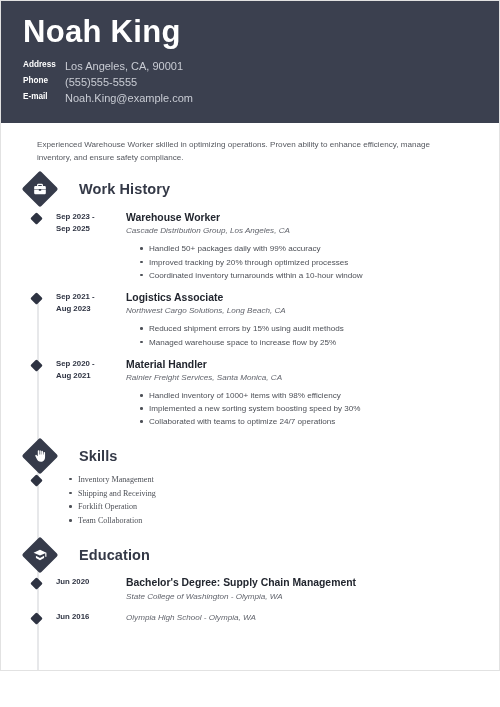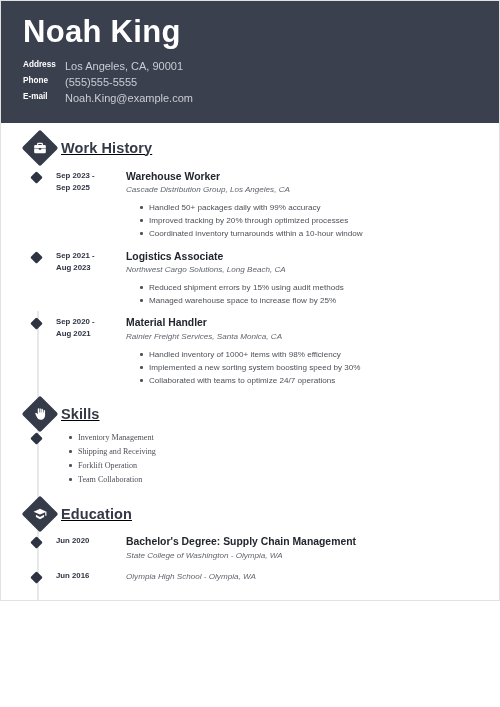--- a/index.html
+++ b/index.html
@@ -3,21 +3,21 @@
 <meta charset="utf-8">
 <style>
   html, body {
     margin: 0;
     padding: 0;
     background: #ffffff;
   }
   .page {
     position: relative;
     width: 500px;
-    height: 601px;
+    height: 671px;
     background: #ffffff;
     border: 1px solid #e2e2e2;
     box-sizing: border-box;
     font-family: "Liberation Sans", sans-serif;
     overflow: hidden;
   }
 
   
   .header {
     background: #3b404f;
@@ -74,24 +74,23 @@
   }
 
   
   .section {
     position: relative;
     z-index: 1;
   }
   .section-head {
     display: flex;
     align-items: center;
-    gap: 8px;
+    gap: 26px;
     margin: 12px 0 4px 0;
     padding-left: 6px;
-    text-decoration: underline;
   }
   .diamond-badge {
     width: 26px;
     height: 26px;
     flex: none;
     position: relative;
     transform: rotate(45deg);
     background: #363b4a;
     border-radius: 2px;
   }
@@ -234,20 +233,21 @@
       <span class="contact-value">(555)555-5555</span>
     </div>
     <div class="contact-row">
       <span class="contact-label">E-mail</span>
       <span class="contact-value">Noah.King@example.com</span>
     </div>
   </div>
 
   <div class="body">
 
+    <div class="summary">Experienced Warehouse Worker skilled in optimizing operations. Proven ability to enhance efficiency, manage inventory, and ensure safety compliance.</div>
 
     <div class="spine"></div>
 
     <div class="section">
       <div class="section-head">
         <span class="diamond-badge">
           <svg viewBox="0 0 24 24" aria-hidden="true">
             <path d="M9 3h6a2 2 0 0 1 2 2v2h3a2 2 0 0 1 2 2v3H2V9a2 2 0 0 1 2-2h3V5a2 2 0 0 1 2-2zm0 4h6V5H9v2zM2 13h8v2h4v-2h8v6a2 2 0 0 1-2 2H4a2 2 0 0 1-2-2v-6z"></path>
           </svg>
         </span>

